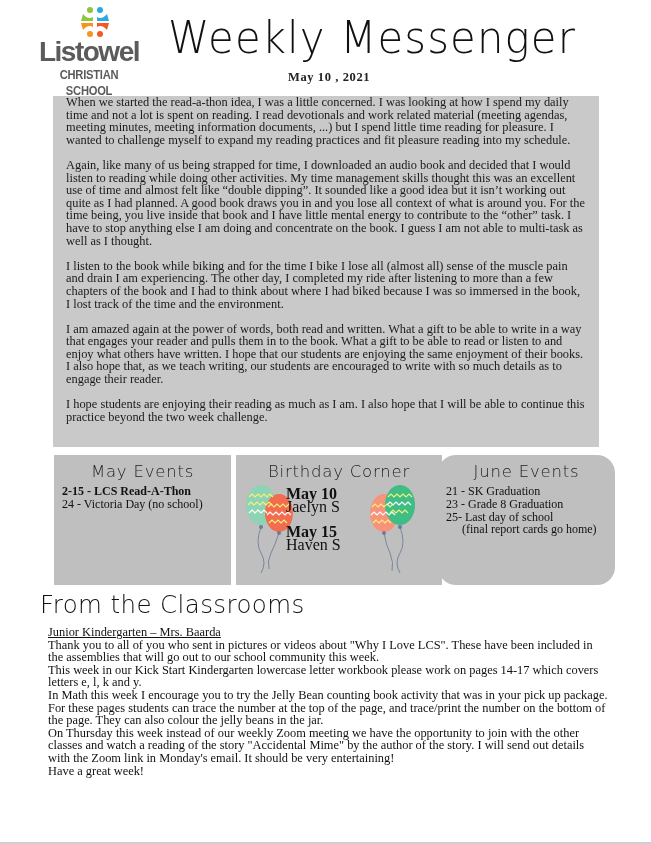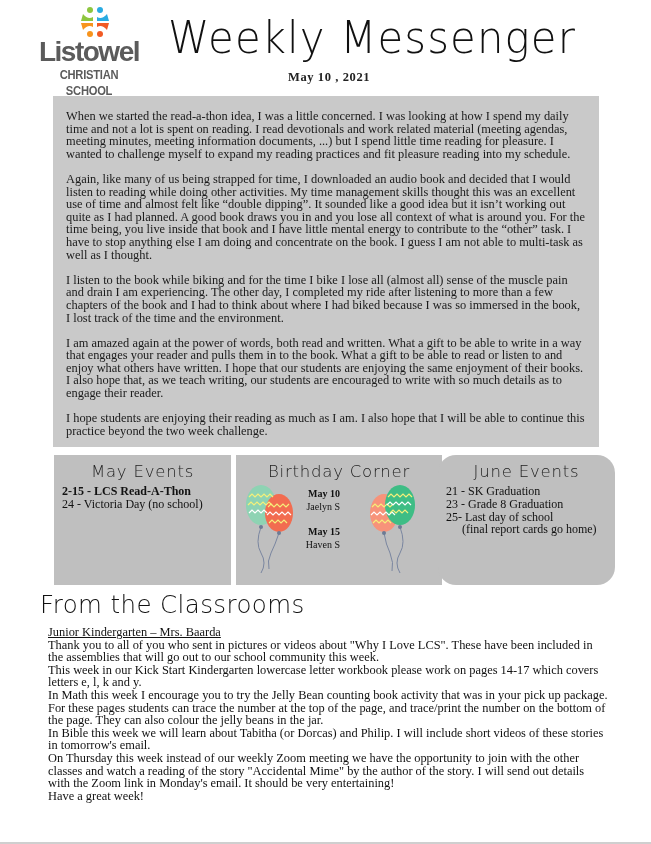--- a/index.html
+++ b/index.html
@@ -16,34 +16,34 @@
       font-family: "Liberation Sans", "DejaVu Sans", sans-serif; font-weight: bold; font-size: 13px;
       letter-spacing: -0.3px; color: #5b5b5b; transform: scaleX(0.86); transform-origin: center; line-height: 16px; }
 
     .title { position: absolute; left: 168px; top: 14px; font-family: "DejaVu Sans", sans-serif;
       font-weight: 200; font-size: 45px; letter-spacing: 1.2px; line-height: 48px; color: #111;
       transform: scaleX(0.93); transform-origin: left; }
     .date { position: absolute; left: 288px; top: 70px; font-weight: bold; font-size: 12.5px; letter-spacing: 0.6px; color: #222; }
 
     
     .intro { position: absolute; left: 53px; top: 96px; width: 546px; height: 351px; background: #c9c9c9;
-      padding: 14px 12px 0 13px; font-size: 12.4px; line-height: 12.6px; color: #1a1a1a; }
+      padding: 0 12px 0 13px; font-size: 12.4px; line-height: 12.6px; color: #1a1a1a; }
     .intro p { margin-bottom: 12.6px; }
 
     
     .ebox { position: absolute; top: 455px; height: 130px; background: #bfbfbf; }
     .ebox.may { left: 54px; width: 177px; }
     .ebox.bday { left: 236px; width: 206px; }
     .ebox.june { left: 438px; width: 177px; border-radius: 18px; }
     .ebox-title { font-family: "DejaVu Sans", sans-serif; font-weight: 200; font-size: 16.5px; letter-spacing: 0.8px;
       text-align: center; margin-top: 7px; line-height: 20px; color: #222; }
     .elist { font-size: 12px; line-height: 12.8px; padding-left: 8px; margin-top: 3px; color: #111; }
     .elist .b { font-weight: bold; }
     .elist .indent { padding-left: 16px; }
-    .bd-names { position: absolute; left: 42px; top: 32px; width: 62px; text-align: right; font-size: 10px; line-height: 13px; }
+    .bd-names { position: absolute; left: 50px; top: 32px; width: 62px; text-align: left; font-size: 16px; line-height: 13px; }
     .bd-names .b { font-weight: bold; }
     .bd-names .gap { height: 12px; }
     .balloons-left { position: absolute; left: 5px; top: 28px; width: 62px; height: 90px; }
     .balloons-right { position: absolute; left: 122px; top: 28px; width: 62px; height: 90px; }
 
     
     .section-title { position: absolute; left: 40px; top: 590px; font-family: "DejaVu Sans", sans-serif; font-weight: 200;
       font-size: 24.5px; letter-spacing: 0.4px; line-height: 30px; color: #111; }
     .class-block { position: absolute; left: 48px; top: 626px; width: 560px; font-size: 12.4px; line-height: 12.6px; color: #111; }
     .class-head { font-weight: normal; text-decoration: underline; }
@@ -134,18 +134,17 @@
     <div class="indent">(final report cards go home)</div>
   </div>
 </div>
 
 <div class="section-title">From the Classrooms</div>
 <div class="class-block">
   <div class="class-head">Junior Kindergarten – Mrs. Baarda</div>
   <div>Thank you to all of you who sent in pictures or videos about "Why I Love LCS". These have been included in the assemblies that will go out to our school community this week.</div>
   <div>This week in our Kick Start Kindergarten lowercase letter workbook please work on pages 14-17 which covers letters e, l, k and y.</div>
   <div>In Math this week I encourage you to try the Jelly Bean counting book activity that was in your pick up package. For these pages students can trace the number at the top of the page, and trace/print the number on the bottom of the page. They can also colour the jelly beans in the jar.</div>
-  <div>In Bible this week we will learn about Tabitha (or Dorcas) and Philip. I will include short videos of these stories in tomorrow's email.</div>
   <div>On Thursday this week instead of our weekly Zoom meeting we have the opportunity to join with the other classes and watch a reading of the story "Accidental Mime" by the author of the story. I will send out details with the Zoom link in Monday's email. It should be very entertaining!</div>
   <div>Have a great week!</div>
 </div>
 
 <div class="bottom-rule"></div>
 
 </body></html>

